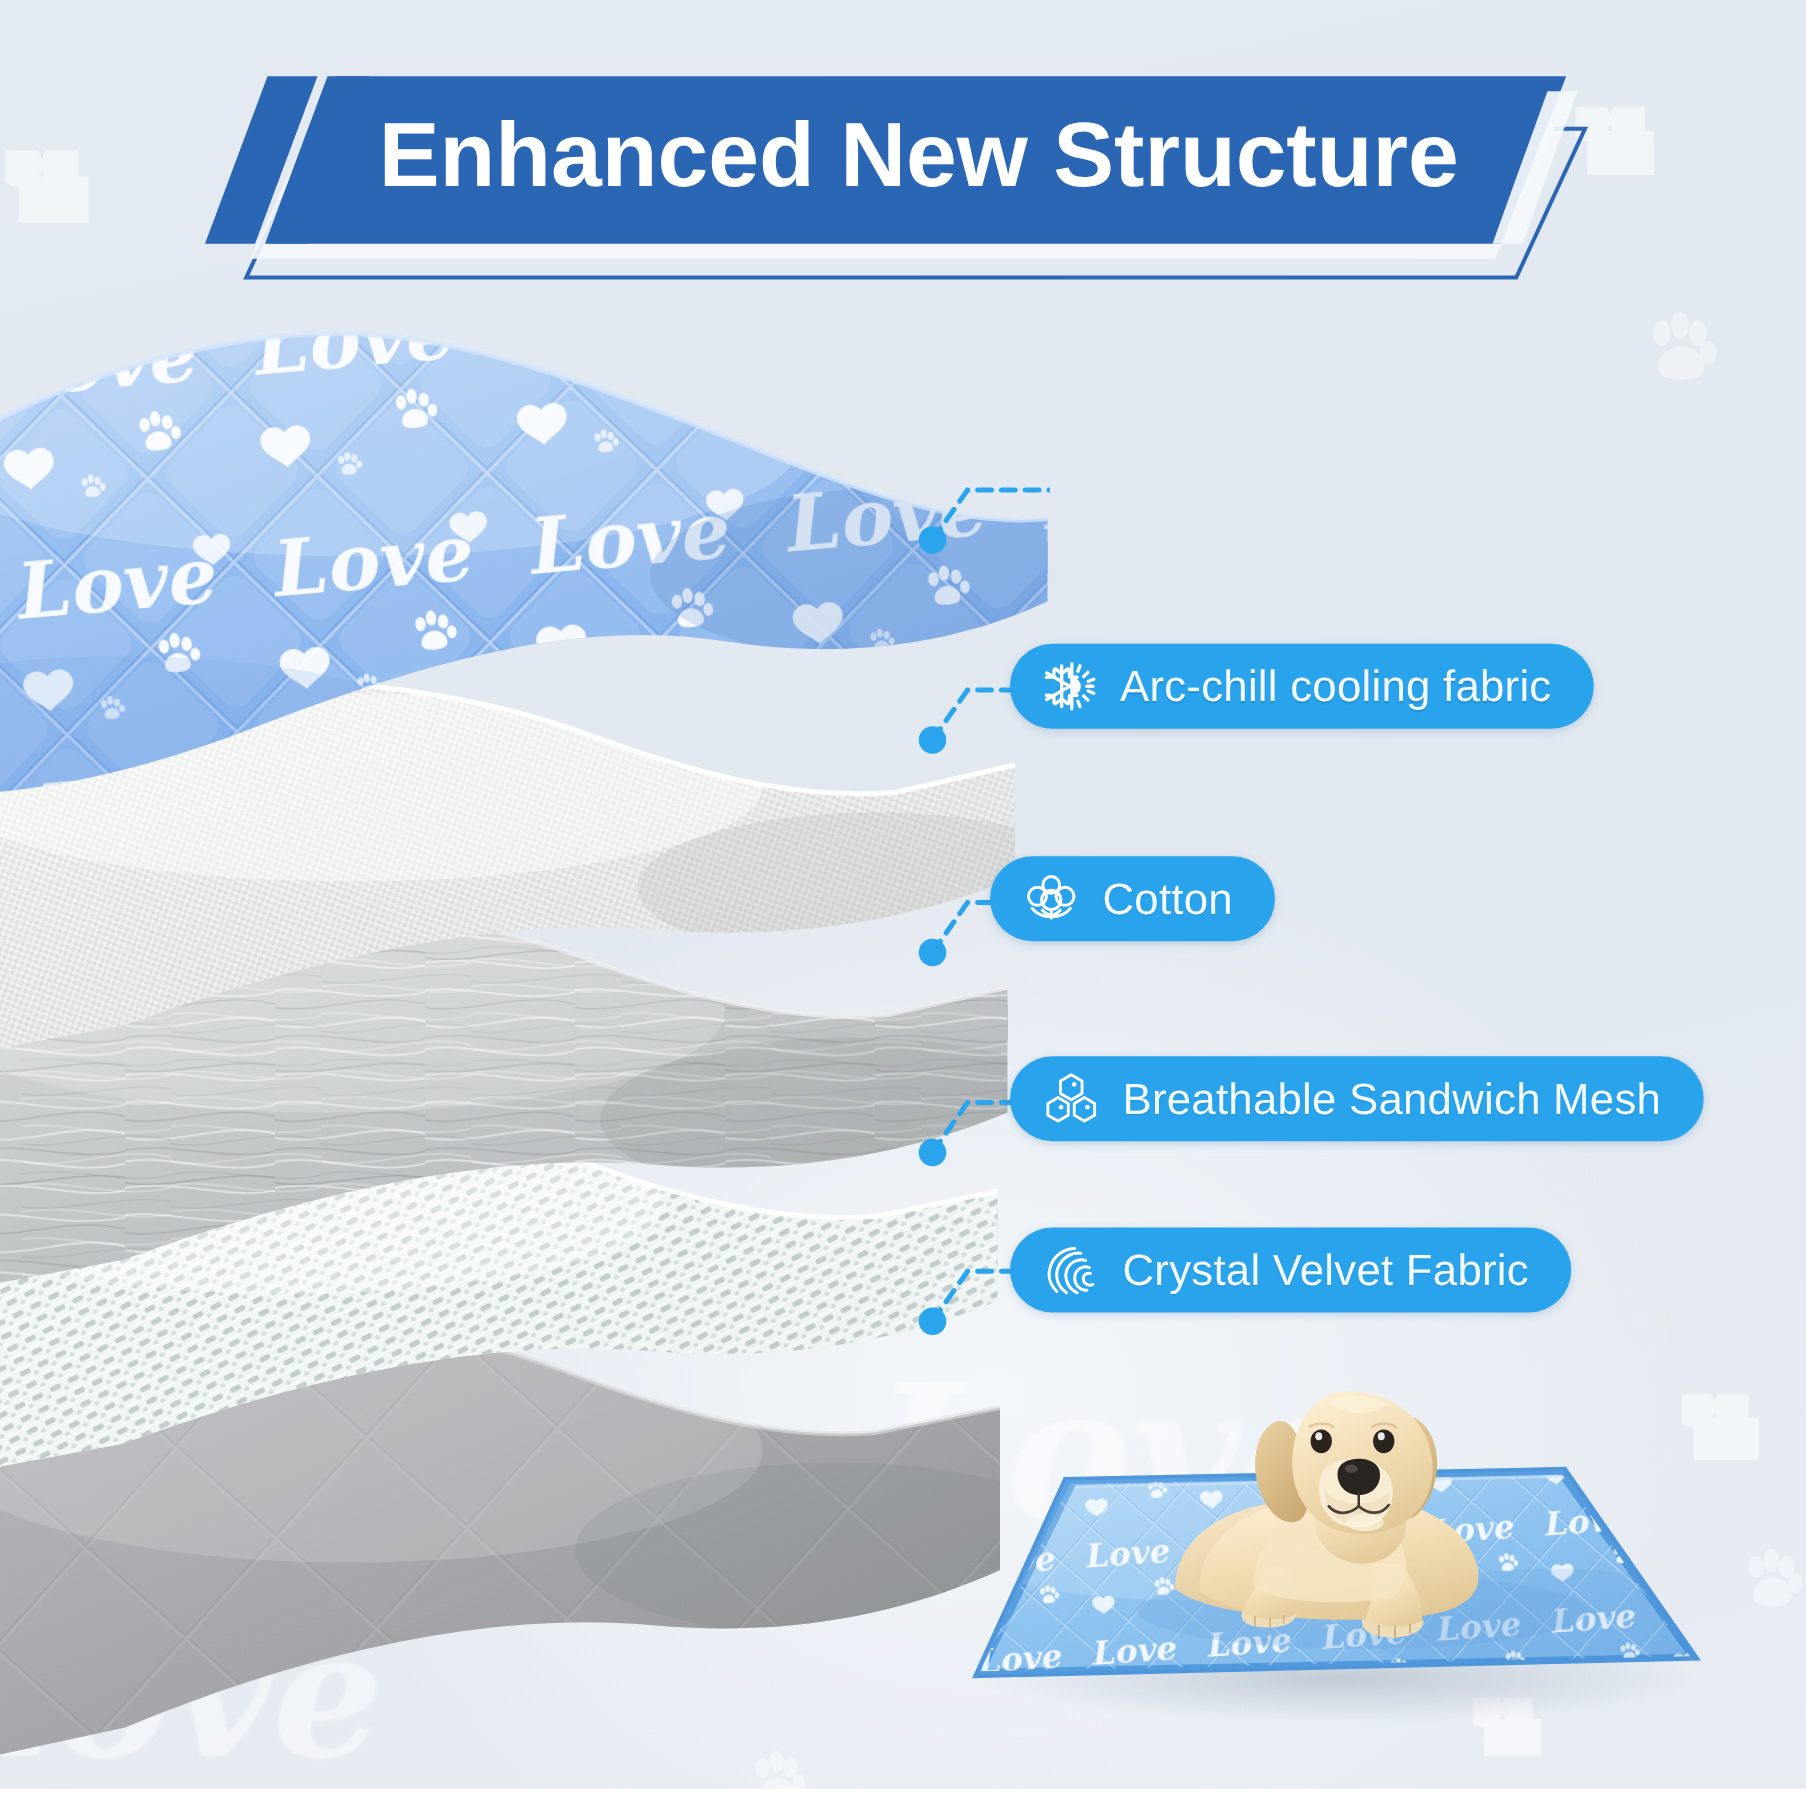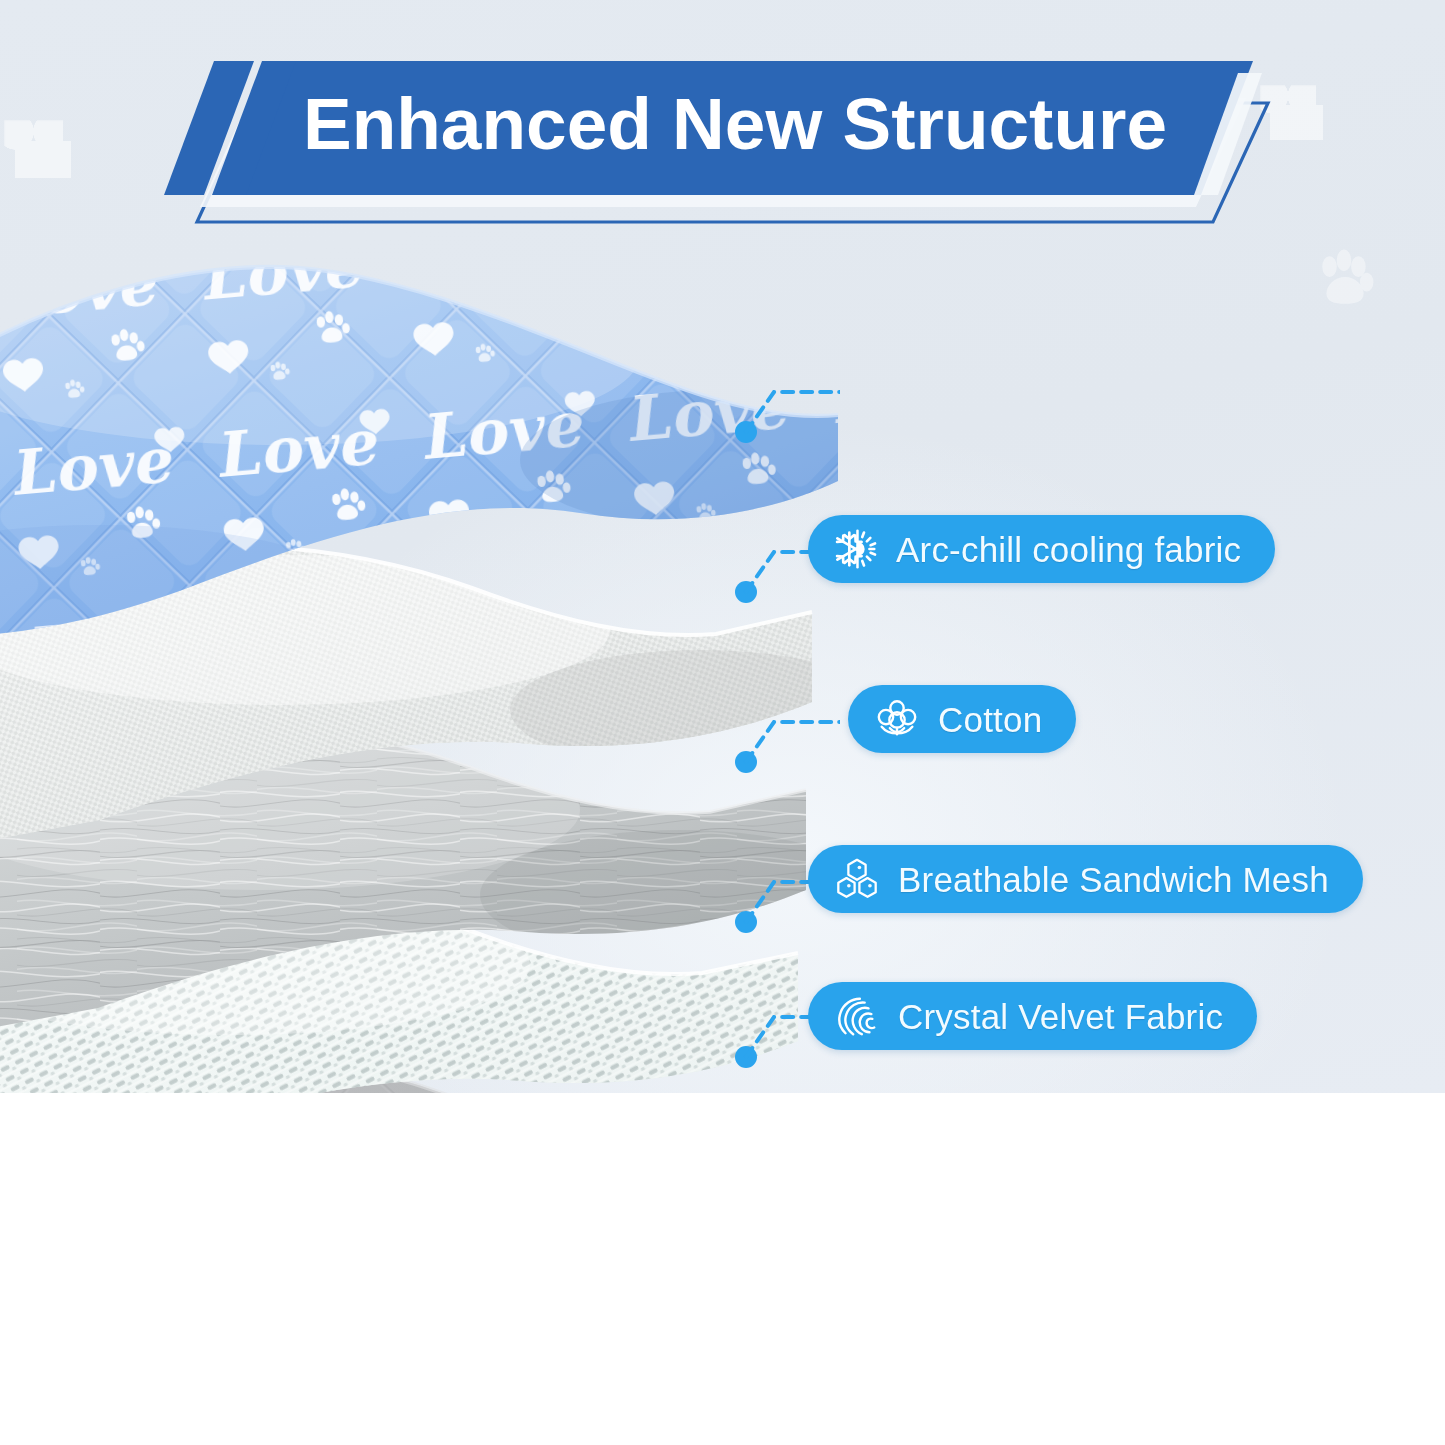--- a/index.html
+++ b/index.html
@@ -5,21 +5,21 @@
   * { margin:0; padding:0; box-sizing:border-box; }
 
   html, body {
     width:1445px; height:1445px;
     overflow:hidden;
     font-family:"Liberation Sans", sans-serif;
   }
 
   #stage {
     position:relative;
-    width:1445px; height:1093px;
+    width:1445px; height:1431px;
     background:
       radial-gradient(ellipse 900px 700px at 55% 78%, #f3f7fb 0%, rgba(243,247,251,0) 62%),
       linear-gradient(168deg, #e4eaf1 0%, #e2e8ef 45%, #e7ecf3 100%);
     overflow:hidden;
   }
 
   
   .wm { position:absolute; pointer-events:none; user-select:none; }
   .wm-heart {
     background:#ffffff;
@@ -388,21 +388,21 @@
         <path d="M34.3 32 l3.6 3.6"></path>
         <path d="M29.5 11.5 l1.8-4.6"></path>
         <path d="M29.5 36.5 l1.8 4.6"></path>
         <path d="M38.2 20 l4.6-1.8"></path>
         <path d="M38.2 28 l4.6 1.8"></path>
       </g>
     </svg>
     <span class="plabel">Arc-chill cooling fabric</span>
   </div>
 
-  <div class="pill" style="left:848px; top:685px;">
+  <div class="pill" style="left:792px; top:685px;">
     <svg class="picon" viewBox="0 0 48 48">
       <g fill="none" stroke="#ffffff" stroke-width="2.5" stroke-linecap="round" stroke-linejoin="round">
         <circle cx="24" cy="12.5" r="7"></circle>
         <circle cx="12.5" cy="22" r="7.5"></circle>
         <circle cx="35.5" cy="22" r="7.5"></circle>
         <circle cx="24" cy="25" r="8"></circle>
         <path d="M8 32 c4 5 10 7 16 7 s12-2 16-7"></path>
         <path d="M24 33 v7"></path>
         <path d="M24 38 c-3.5-1 -6-2.5 -7.5-4.5"></path>
         <path d="M24 38 c3.5-1 6-2.5 7.5-4.5"></path>

